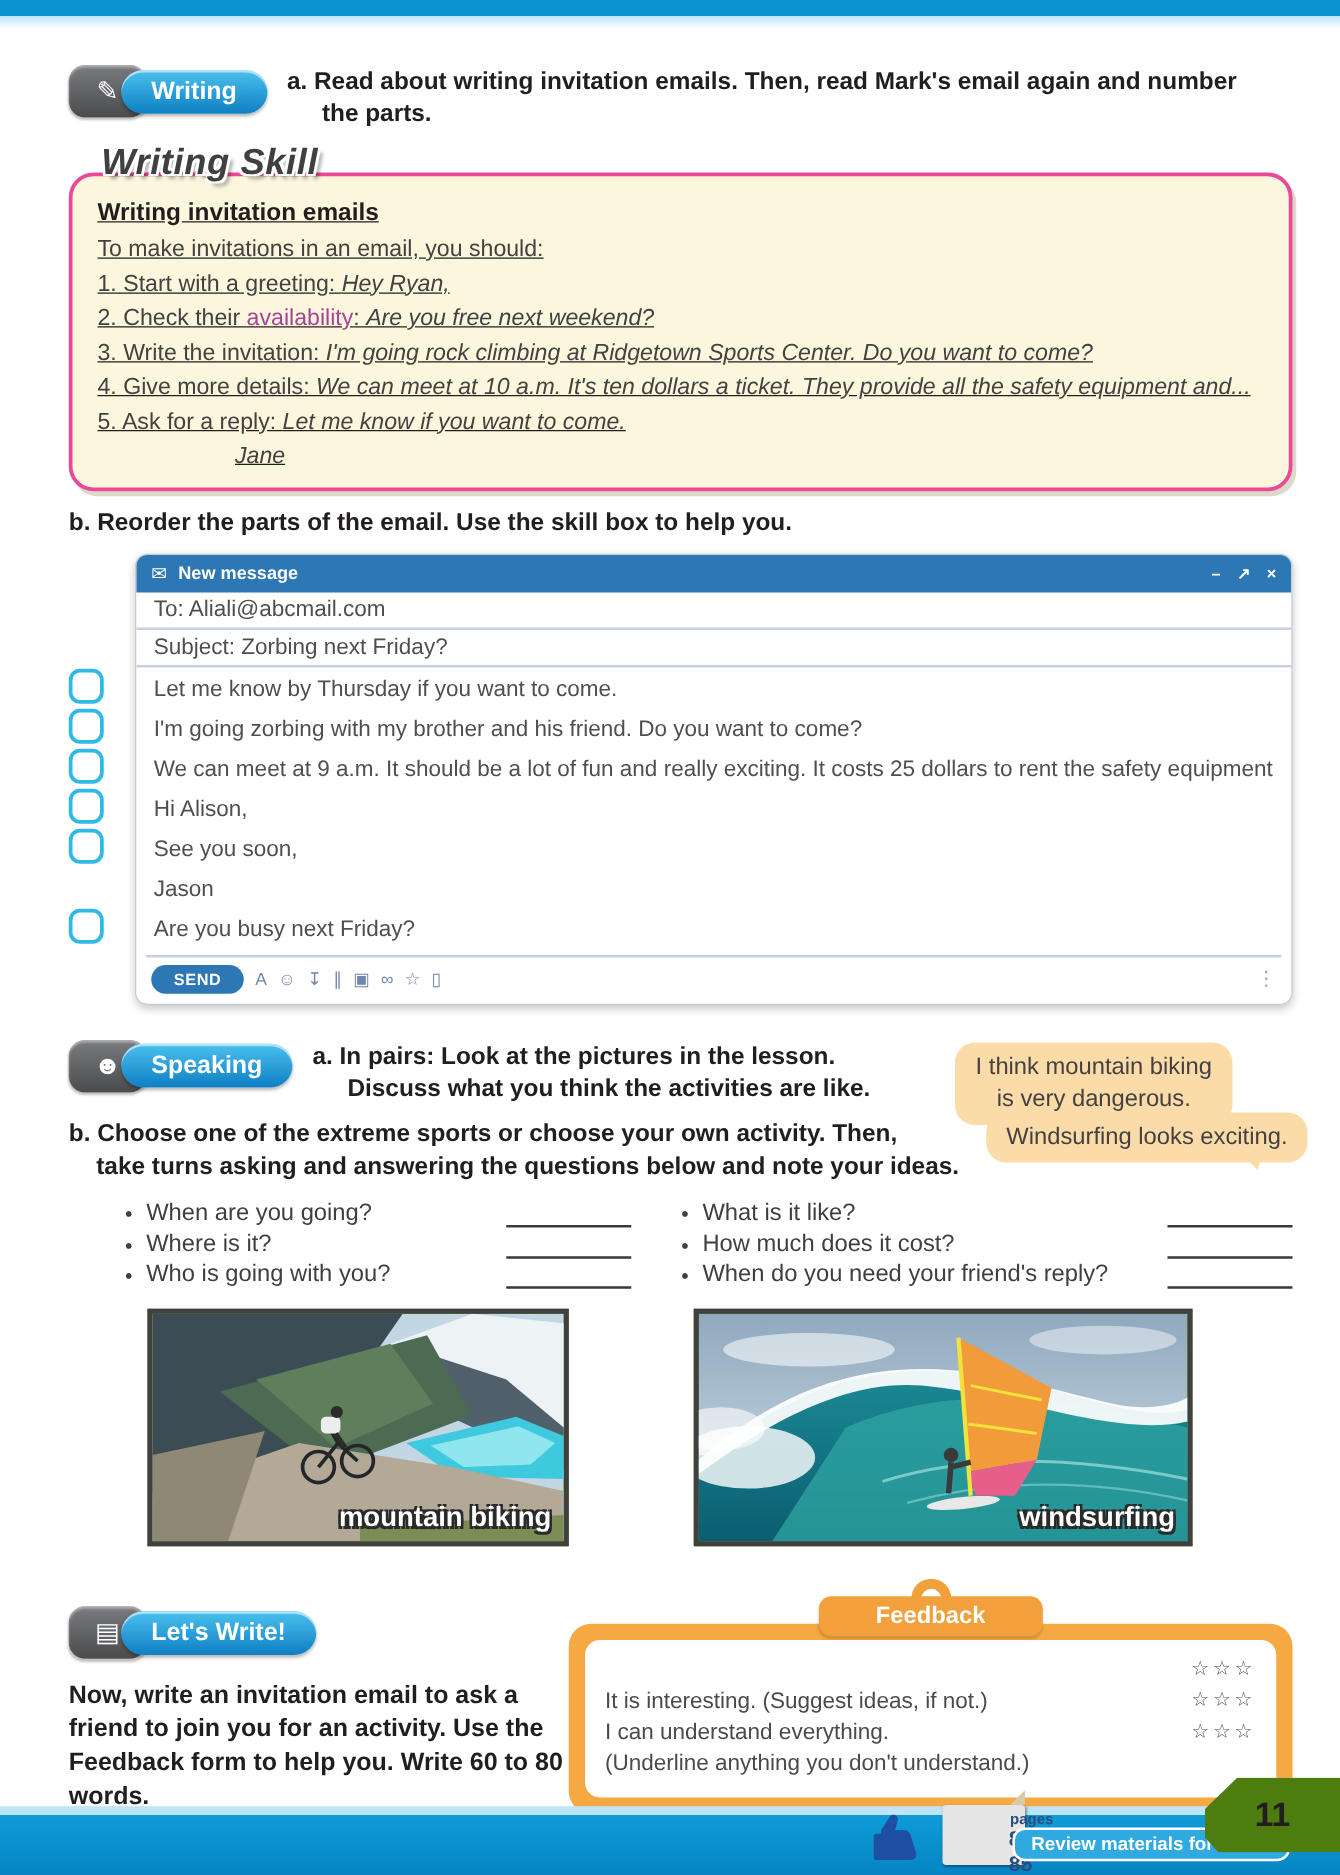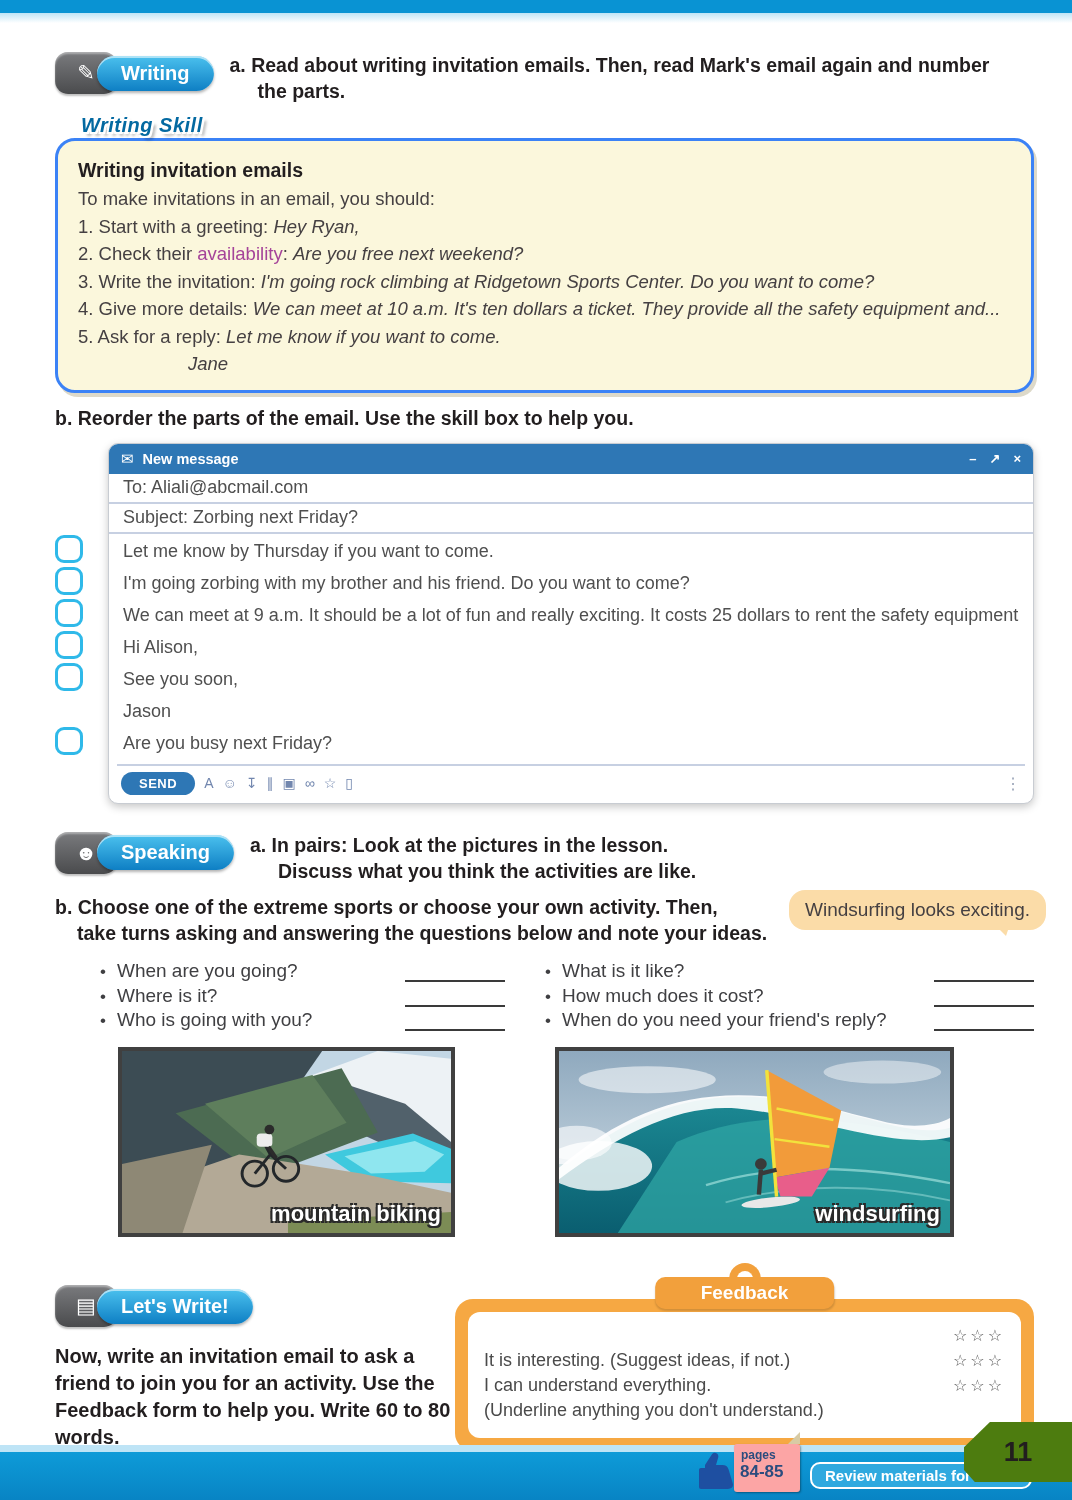--- a/index.html
+++ b/index.html
@@ -36,26 +36,26 @@
   .instr { font-weight:bold; font-size:19.5px; line-height:26px; color:#221E1F; white-space:nowrap; }
   .indent1 { padding-left:28px; }
   .indent2 { padding-left:22px; }
 
   .writing-row { display:flex; gap:16px; align-items:flex-start; }
 
   
   .skill-wrap { position:relative; margin-top:34px; }
   .skill-label {
     position:absolute; top:-24px; left:26px; z-index:2;
-    font-size:20px; font-weight:800; font-style:italic; color:#0369a1; letter-spacing:.5px;
+    font-size:29px; font-weight:800; font-style:italic; color:#404040; letter-spacing:.5px;
     text-shadow:-2px -2px 0 #fff, 2px -2px 0 #fff, -2px 2px 0 #fff, 2px 2px 0 #fff, 4px 4px 3px rgba(0,0,0,.3);
   }
   .skill-box {
-    background:#FBF7DC; border:3px solid #3b82f6; border-radius:20px;
-    padding:18px 20px 12px; box-shadow:3px 4px 0 rgba(120,105,40,.25);
+    background:#FBF7DC; border:3px solid #ec4899; border-radius:20px;
+    padding:18px 20px 12px; box-shadow:3px 4px 0 rgba(120,105,40,.25);text-decoration:underline;
   }
   .skill-title { font-weight:bold; font-size:19.5px; margin-bottom:3px; }
   .skill-line { font-size:18.5px; color:#454042; line-height:27.5px; white-space:nowrap; }
   .example { font-style:italic; }
   .hl { color:#A54399; }
   .sign-name { padding-left:110px; }
 
   .instr-b { margin-top:12px; }
 
   
@@ -140,22 +140,22 @@
   .page-tab {
     position:absolute; right:0; bottom:18px; width:108px; height:60px;
     background:#4d7c0f;
     clip-path:polygon(24% 0, 100% 0, 100% 100%, 10% 100%, 0 80%, 0 42%);
     display:flex; align-items:center; justify-content:center;
     font-size:27px; font-weight:bold; color:#221E1F;
     filter:drop-shadow(-4px -3px 0 #ffffff);
   }
   .thumb { position:absolute; left:697px; bottom:4px; }
   .pages-card {
-    position:absolute; left:734px; bottom:8px; width:66px; height:48px;
-    background:#fca5a5; border-radius:3px; box-shadow:1px 1px 2px rgba(0,0,0,.35);
+    position:absolute; left:754px; bottom:8px; width:66px; height:48px;
+    background:#e5e5e5; border-radius:3px; box-shadow:1px 1px 2px rgba(0,0,0,.35);padding-left:47px;
   }
   .pages-card::after {
     content:""; position:absolute; top:0; right:0; width:0; height:0;
     border-top:12px solid #D8CBA4; border-left:12px solid transparent;
     transform:rotate(90deg); transform-origin:top right;
   }
   .pages-small { font-size:12px; font-weight:bold; color:#2B4C7E; padding:4px 0 0 7px; }
   .pages-range { font-size:17px; font-weight:bold; color:#2B4C7E; padding-left:6px; }
   .review-pill {
     position:absolute; left:810px; bottom:11px;
@@ -264,20 +264,21 @@
         <span class="tool-ic">▣</span>
         <span class="tool-ic">∞</span>
         <span class="tool-ic">☆</span>
         <span class="tool-ic">▯</span>
         <span class="more">⋮</span>
       </div>
     </div>
   </div>
 
   <div class="speaking-sec">
+    <div class="bubble bubble-1">I think mountain biking is very dangerous.</div>
     <div class="bubble bubble-2">Windsurfing looks exciting.</div>
     <div class="speak-row">
       <div class="badge">
         <div class="badge-tab">
             <span>☻</span>
           </div>
         <div class="badge-pill">Speaking</div>
       </div>
       <div>
         <div class="instr">a. In pairs: Look at the pictures in the lesson.</div>

